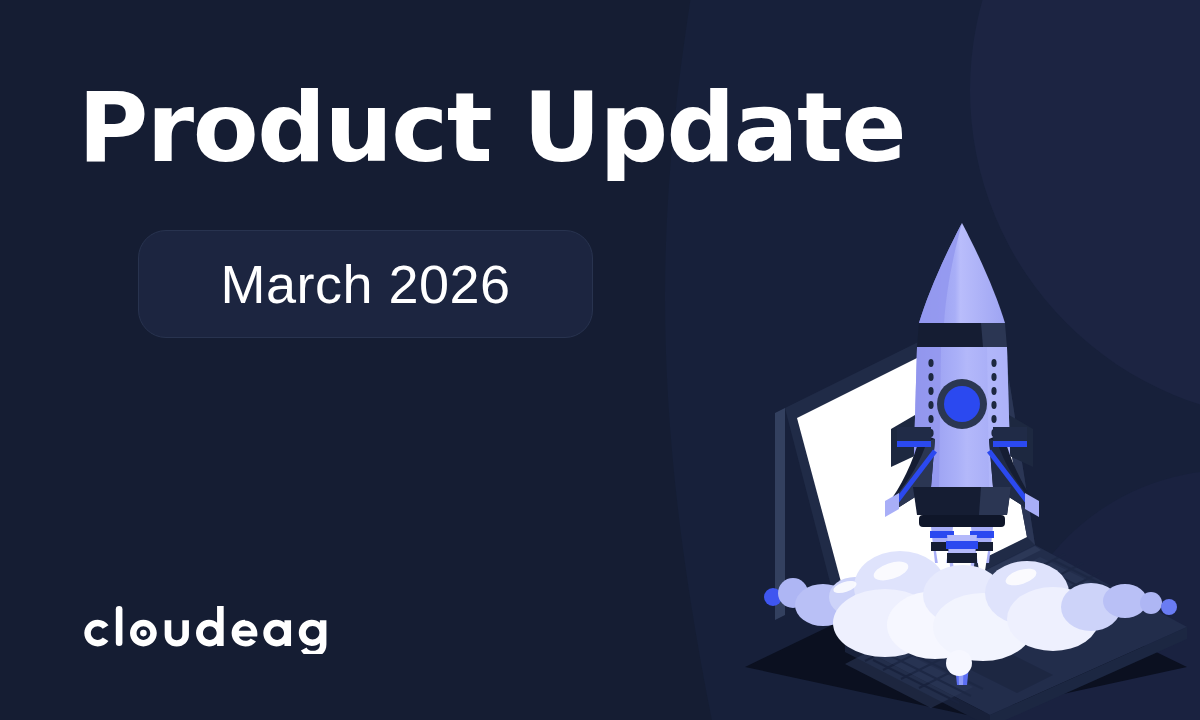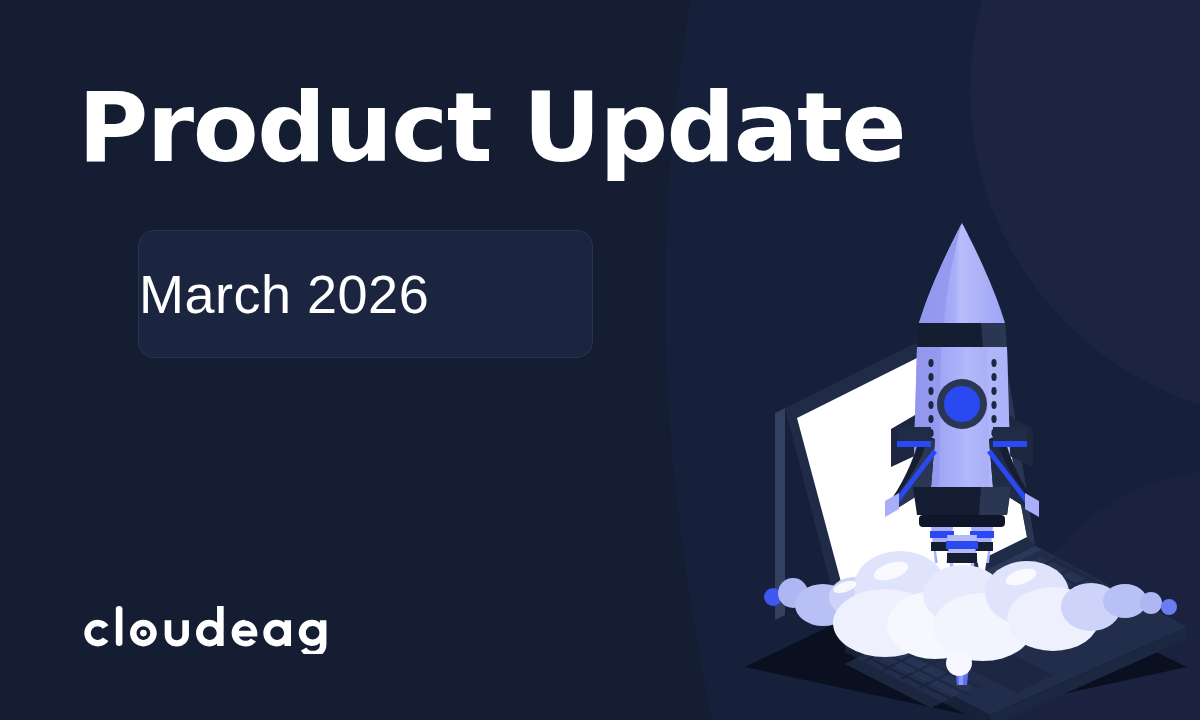--- a/index.html
+++ b/index.html
@@ -35,26 +35,27 @@
     font-weight:700;
     letter-spacing:-1.5px;
     color:#ffffff;
     white-space:nowrap;
     font-family:"DejaVu Sans", sans-serif;
   }
 
   .date-badge{
     position:absolute;
     left:60px; top:230px;
-    width:455px; height:128px;
+    width:455px; height:108px;
     background:#1c2540;
     border:1.5px solid #28334f;
-    border-radius:16px;
+    border-radius:28px;
     display:flex;
     align-items:center;
+    justify-content:center;
   }
   .date-badge-label{
     font-size:54px;
     font-weight:400;
     color:#ffffff;
     letter-spacing:0.5px;
     font-family:"Liberation Sans", sans-serif;
   }
 
   .logo{

